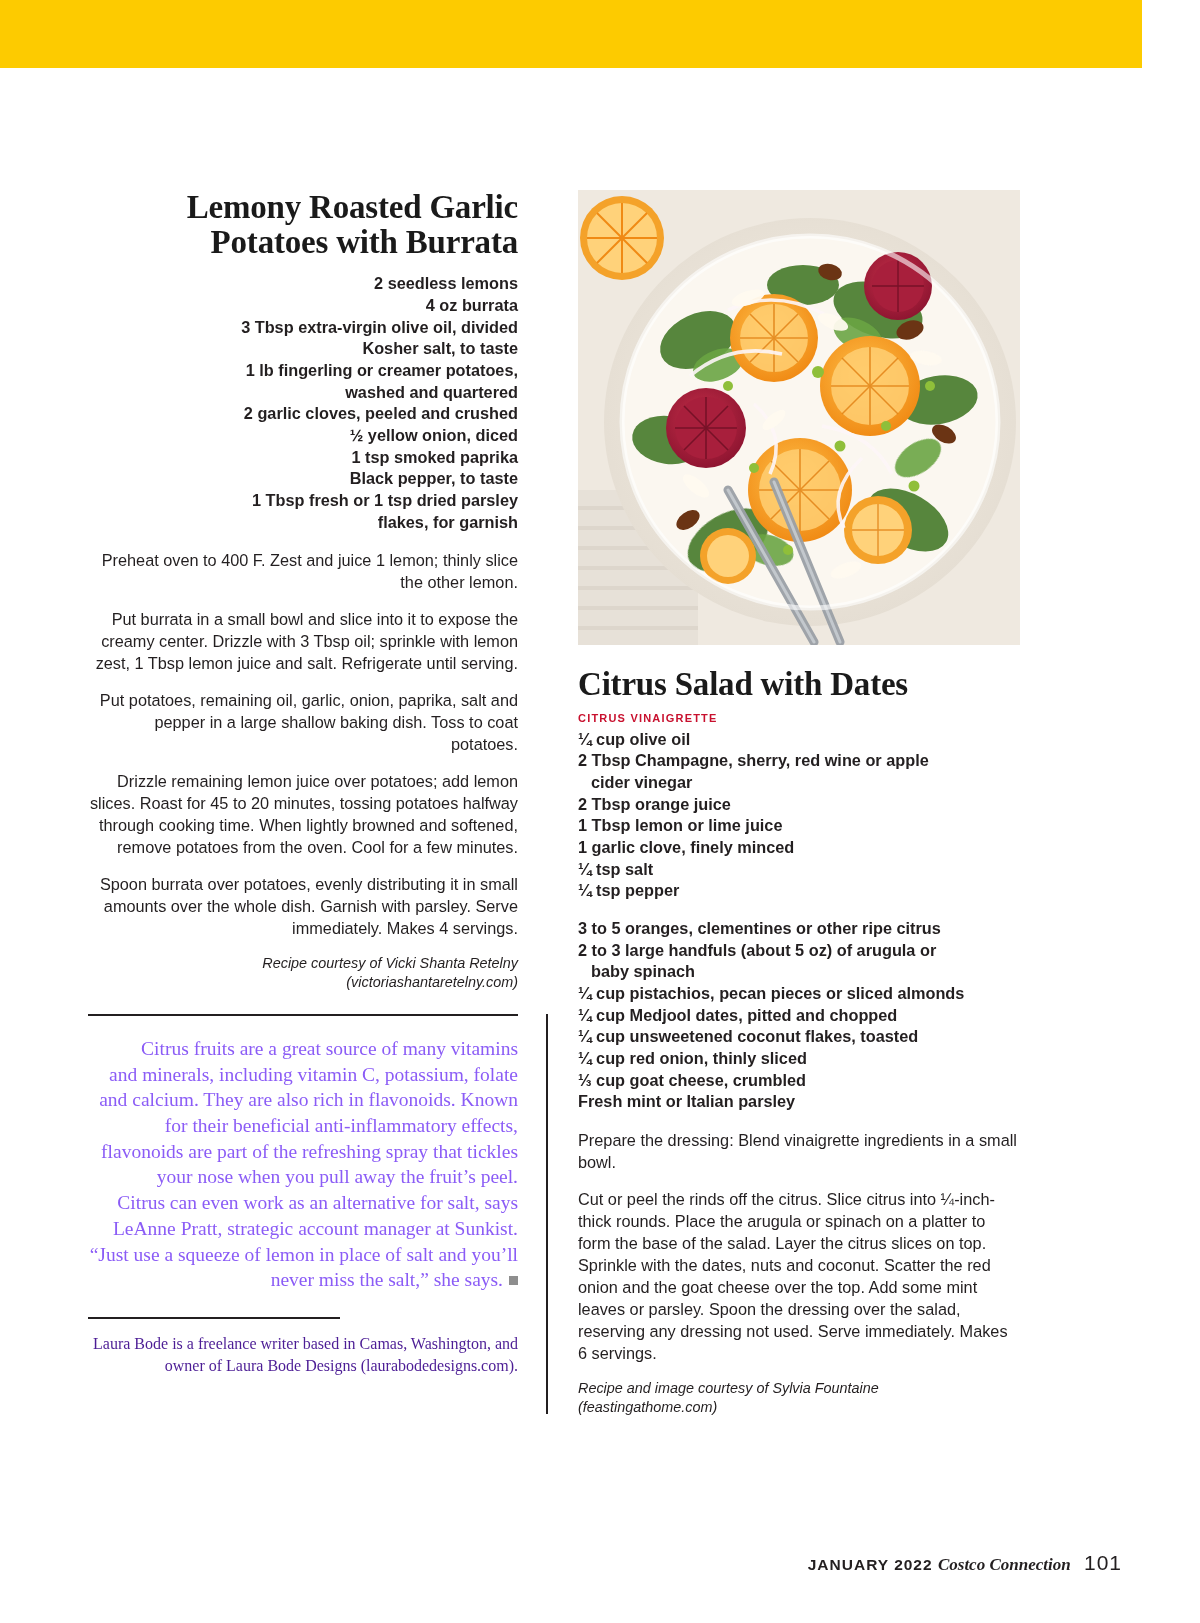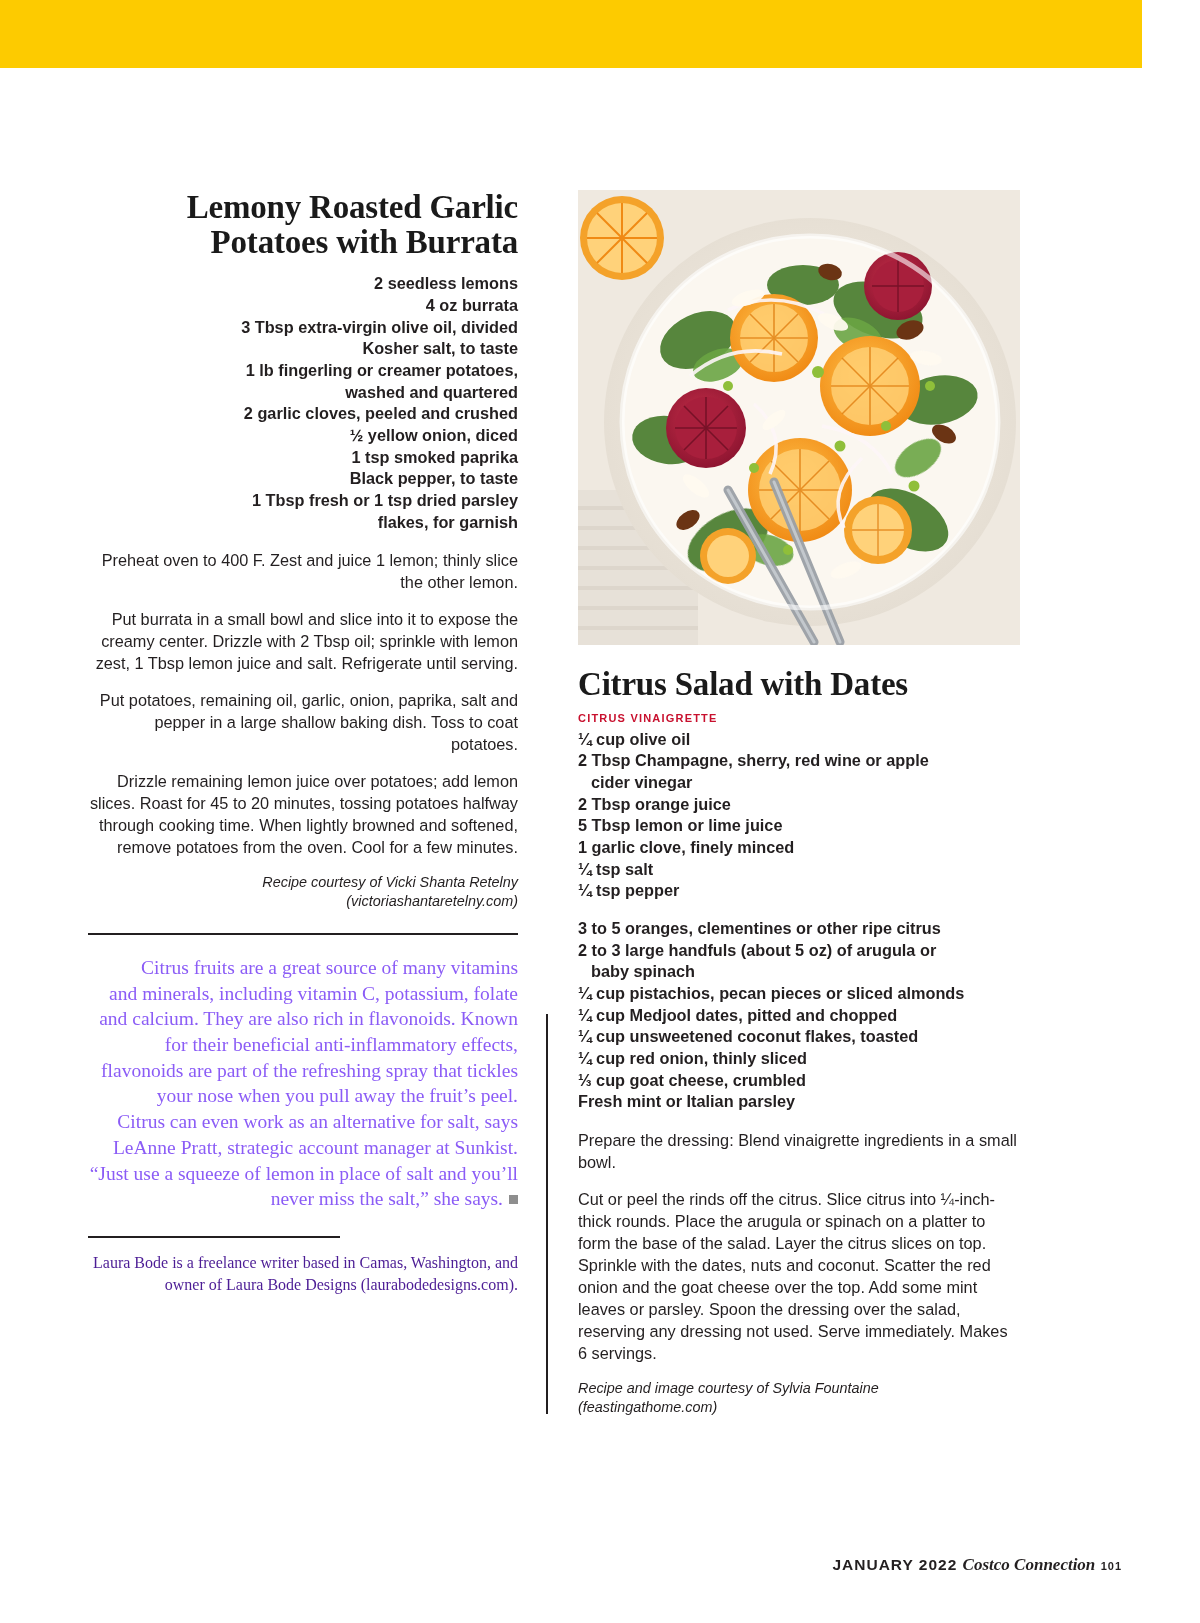--- a/index.html
+++ b/index.html
@@ -195,22 +195,23 @@
   }
   .footer .mag {
     font-family: "Liberation Serif", serif;
     font-style: italic;
     font-weight: bold;
     letter-spacing: 0;
     font-size: 17px;
   }
   .footer .pg {
     font-family: "Liberation Sans", sans-serif;
-    font-weight: bold;
-    font-size: 11px;
+    font-weight: normal;
+    font-size: 21px;
+    margin-left: 8px;
   }
 </style>
 </head>
 <body>
 
 <div class="page">
 
   <div class="top-band"></div>
   <div class="top-band-white-right"></div>
   <div class="top-band-inner-round"></div>
@@ -230,23 +231,24 @@
         <div class="ing-indent">washed and quartered</div>
         <div class="">2 garlic cloves, peeled and crushed</div>
         <div class="">½ yellow onion, diced</div>
         <div class="">1 tsp smoked paprika</div>
         <div class="">Black pepper, to taste</div>
         <div class="">1 Tbsp fresh or 1 tsp dried parsley</div>
         <div class="ing-indent">flakes, for garnish</div>
       </div>
 
     <div class="body-text">Preheat oven to 400 F. Zest and juice 1 lemon; thinly slice the other lemon.</div>
-    <div class="body-text">Put burrata in a small bowl and slice into it to expose the creamy center. Drizzle with 2 Tbsp oil; sprinkle with lemon zest, 1 Tbsp lemon juice and salt. Refrigerate until serving.</div>
+    <div class="body-text">Put burrata in a small bowl and slice into it to expose the creamy center. Drizzle with 3 Tbsp oil; sprinkle with lemon zest, 1 Tbsp lemon juice and salt. Refrigerate until serving.</div>
     <div class="body-text">Put potatoes, remaining oil, garlic, onion, paprika, salt and pepper in a large shallow baking dish. Toss to coat potatoes.</div>
     <div class="body-text">Drizzle remaining lemon juice over potatoes; add lemon slices. Roast for 45 to 20 minutes, tossing potatoes halfway through cooking time. When lightly browned and softened, remove potatoes from the oven. Cool for a few minutes.</div>
+    <div class="body-text">Spoon burrata over potatoes, evenly distributing it in small amounts over the whole dish. Garnish with parsley. Serve immediately. Makes 4 servings.</div>
 
     <div class="credit">Recipe courtesy of Vicki Shanta Retelny (victoriashantaretelny.com)</div>
 
     <div class="rule"></div>
 
     <div class="serif-block">
       <p>Citrus fruits are a great source of many vitamins and minerals, including vitamin C, potassium, folate and calcium. They are also rich in flavonoids. Known for their beneficial anti-inflammatory effects, flavonoids are part of the refreshing spray that tickles your nose when you pull away the fruit’s peel.</p>
       <p><span>Citrus can even work as an alternative for salt, says LeAnne Pratt, strategic account manager at Sunkist. “Just use a squeeze of lemon in place of salt and you’ll never miss the salt,” she says.</span><span class="sq"></span></p>
     </div>
 
@@ -433,21 +435,21 @@
 
     <h2 class="recipe-title-2">Citrus Salad with Dates</h2>
 
     <div class="sub-head">CITRUS VINAIGRETTE</div>
 
     <div class="ingredients" id="vin-ing">
         <div class="">¼ cup olive oil</div>
         <div class="">2 Tbsp Champagne, sherry, red wine or apple</div>
         <div class="ing-indent">cider vinegar</div>
         <div class="">2 Tbsp orange juice</div>
-        <div class="">5 Tbsp lemon or lime juice</div>
+        <div class="">1 Tbsp lemon or lime juice</div>
         <div class="">1 garlic clove, finely minced</div>
         <div class="">¼ tsp salt</div>
         <div class="">¼ tsp pepper</div>
       </div>
 
     <div class="ingredients" id="salad-ing">
         <div class="">3 to 5 oranges, clementines or other ripe citrus</div>
         <div class="">2 to 3 large handfuls (about 5 oz) of arugula or</div>
         <div class="ing-indent">baby spinach</div>
         <div class="">¼ cup pistachios, pecan pieces or sliced almonds</div>

